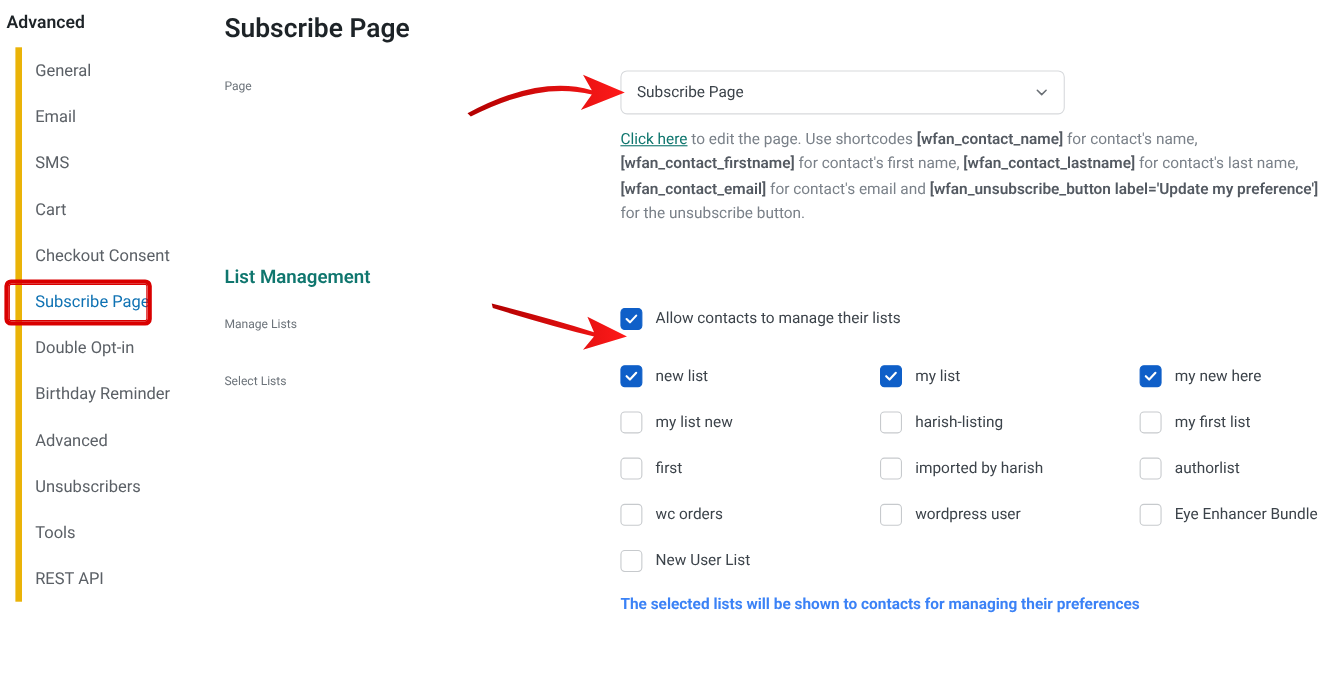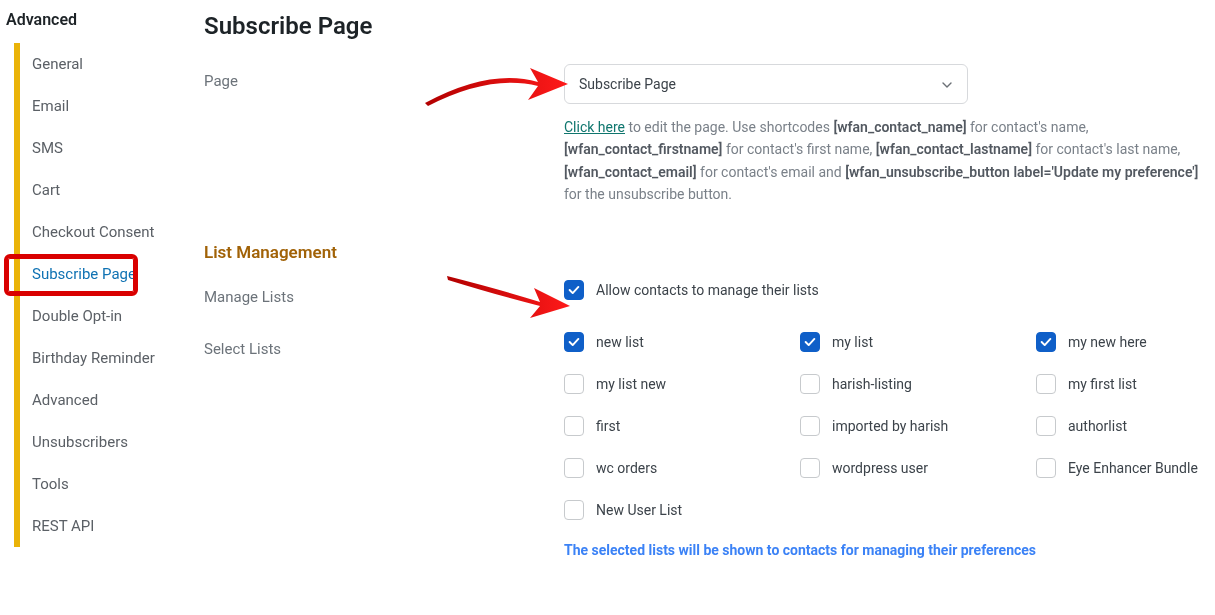--- a/index.html
+++ b/index.html
@@ -57,27 +57,27 @@
   h1 {
     margin: 0 0 24px 0;
     font-size: 24px;
     font-weight: 600;
     color: #1d2327;
   }
   h2 {
     margin: 36px 0 18px 0;
     font-size: 17px;
     font-weight: 600;
-    color: #a16207;
+    color: #0f766e;
   }
   .row { display: flex; align-items: flex-start; margin-bottom: 10px; }
   .row-label {
     width: 360px;
     color: #6c737a;
-    font-size: 15px;
+    font-size: 11px;
     padding-top: 8px;
     flex-shrink: 0;
   }
   .row-content { flex: 1; }
   .select {
     width: 404px;
     height: 40px;
     border: 1px solid #d7d9dc;
     border-radius: 6px;
     display: flex;

